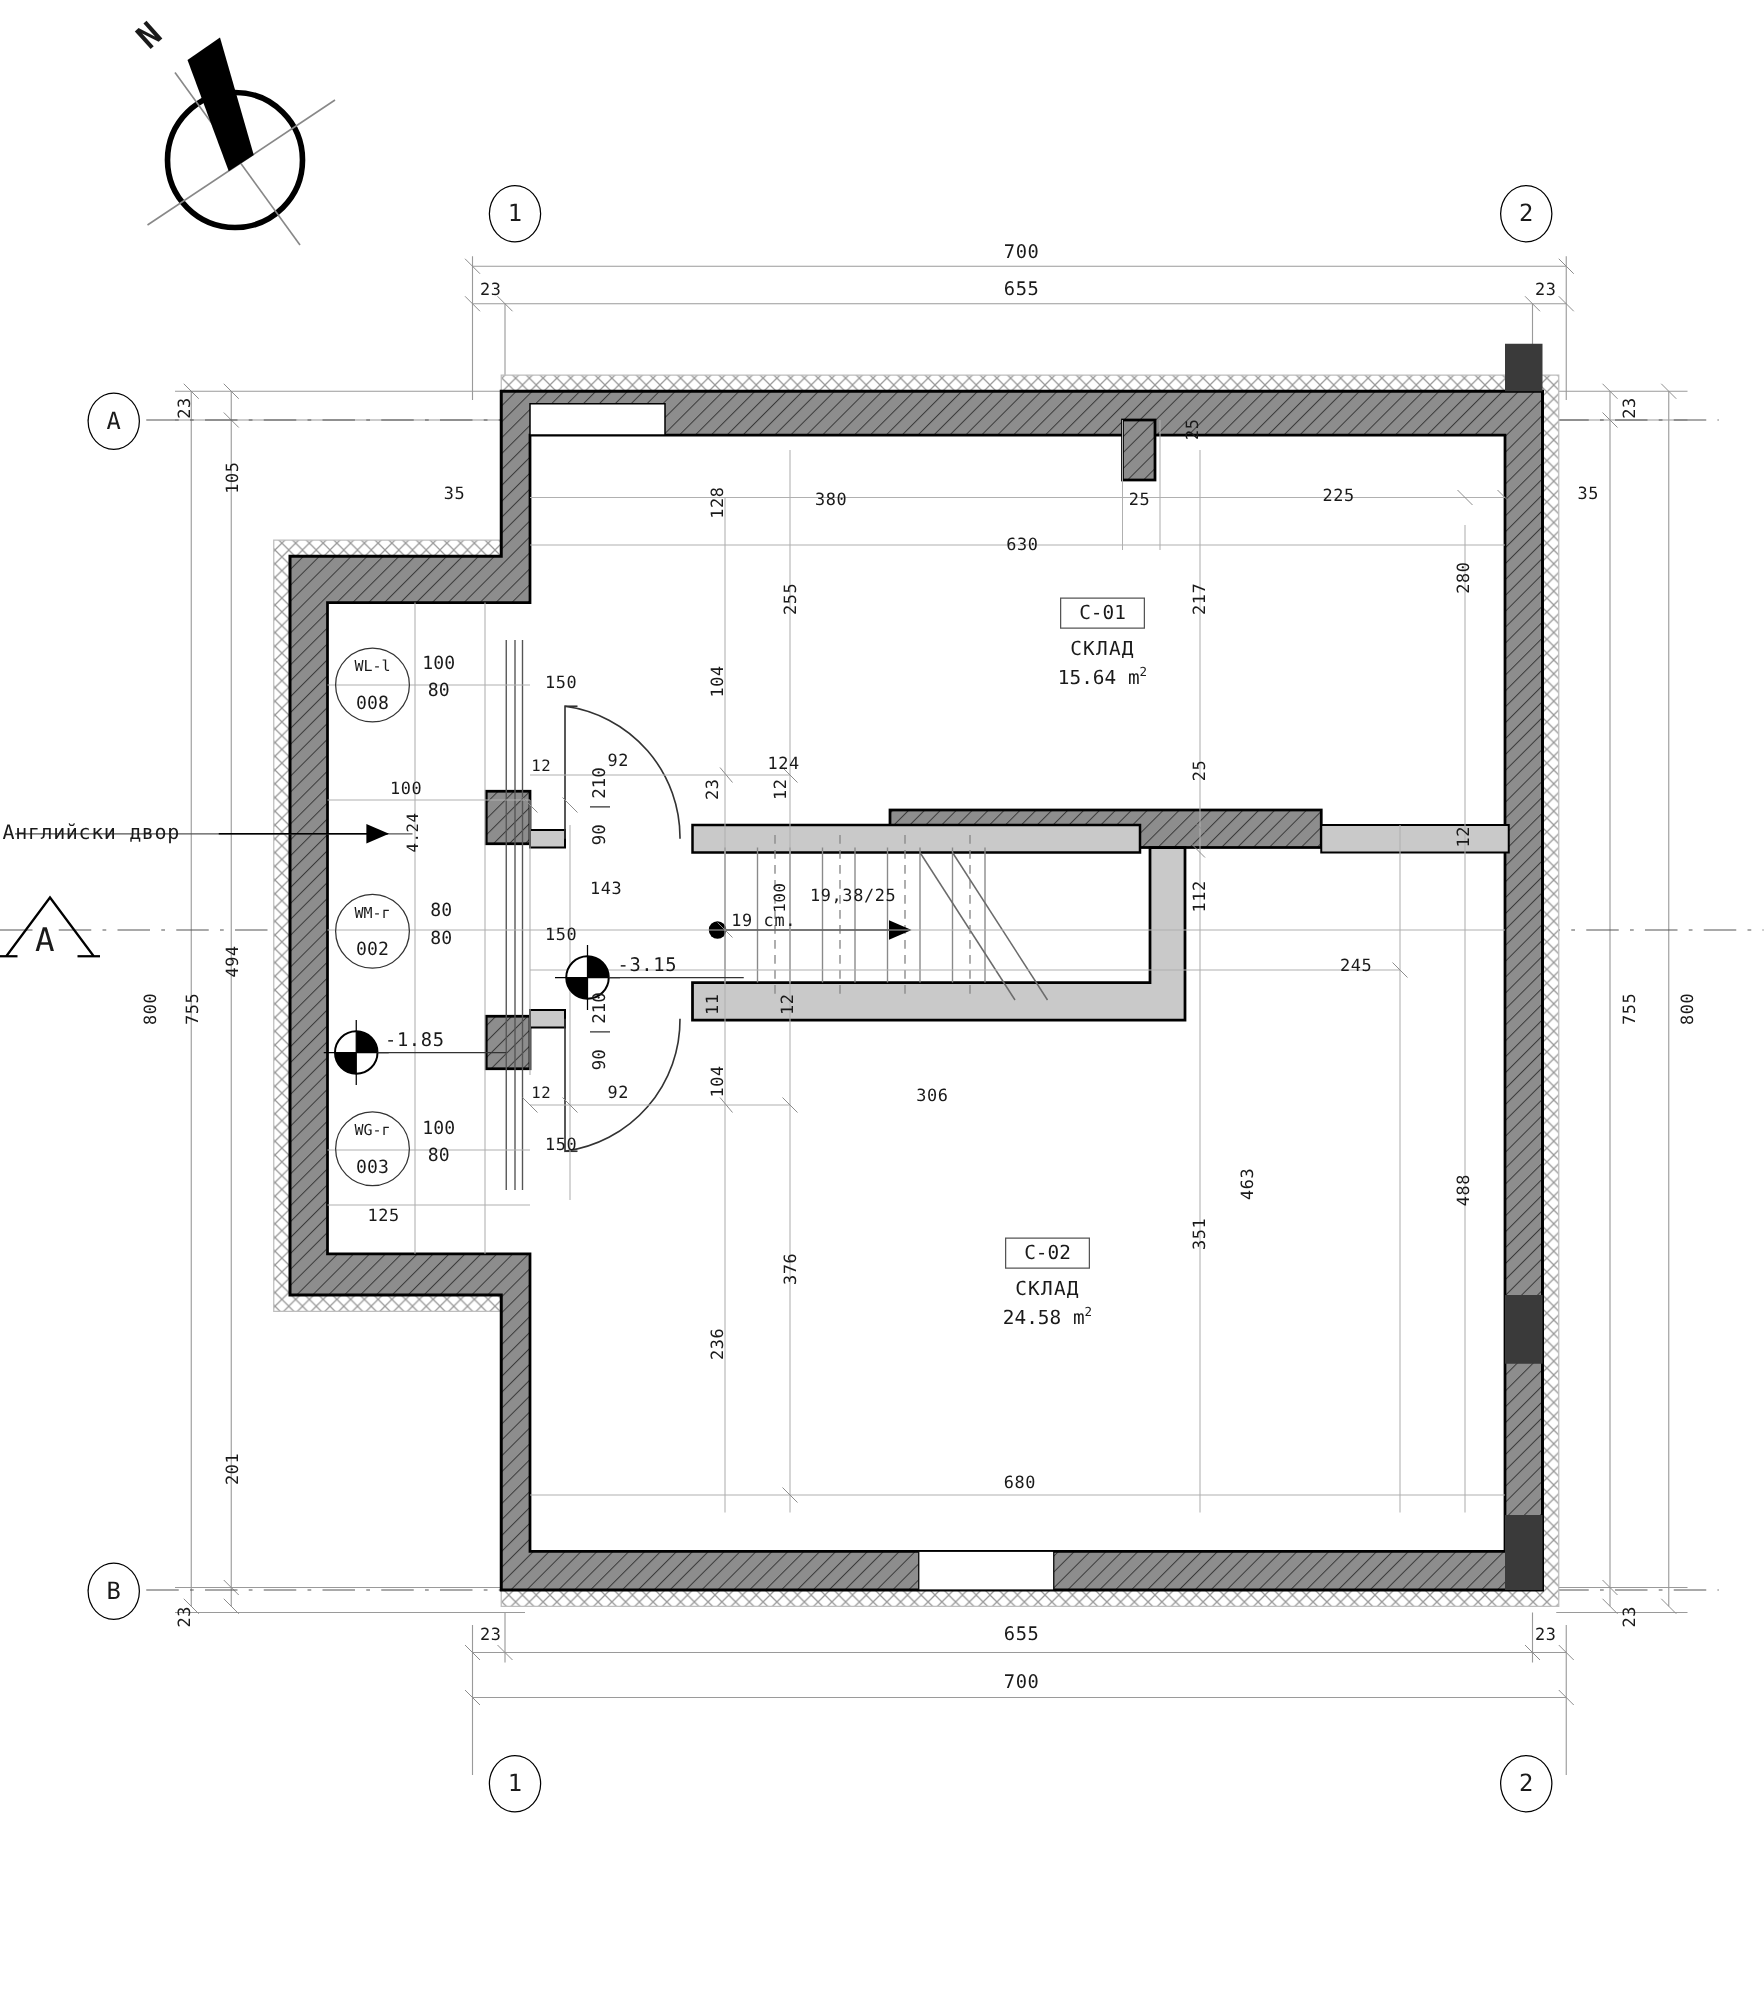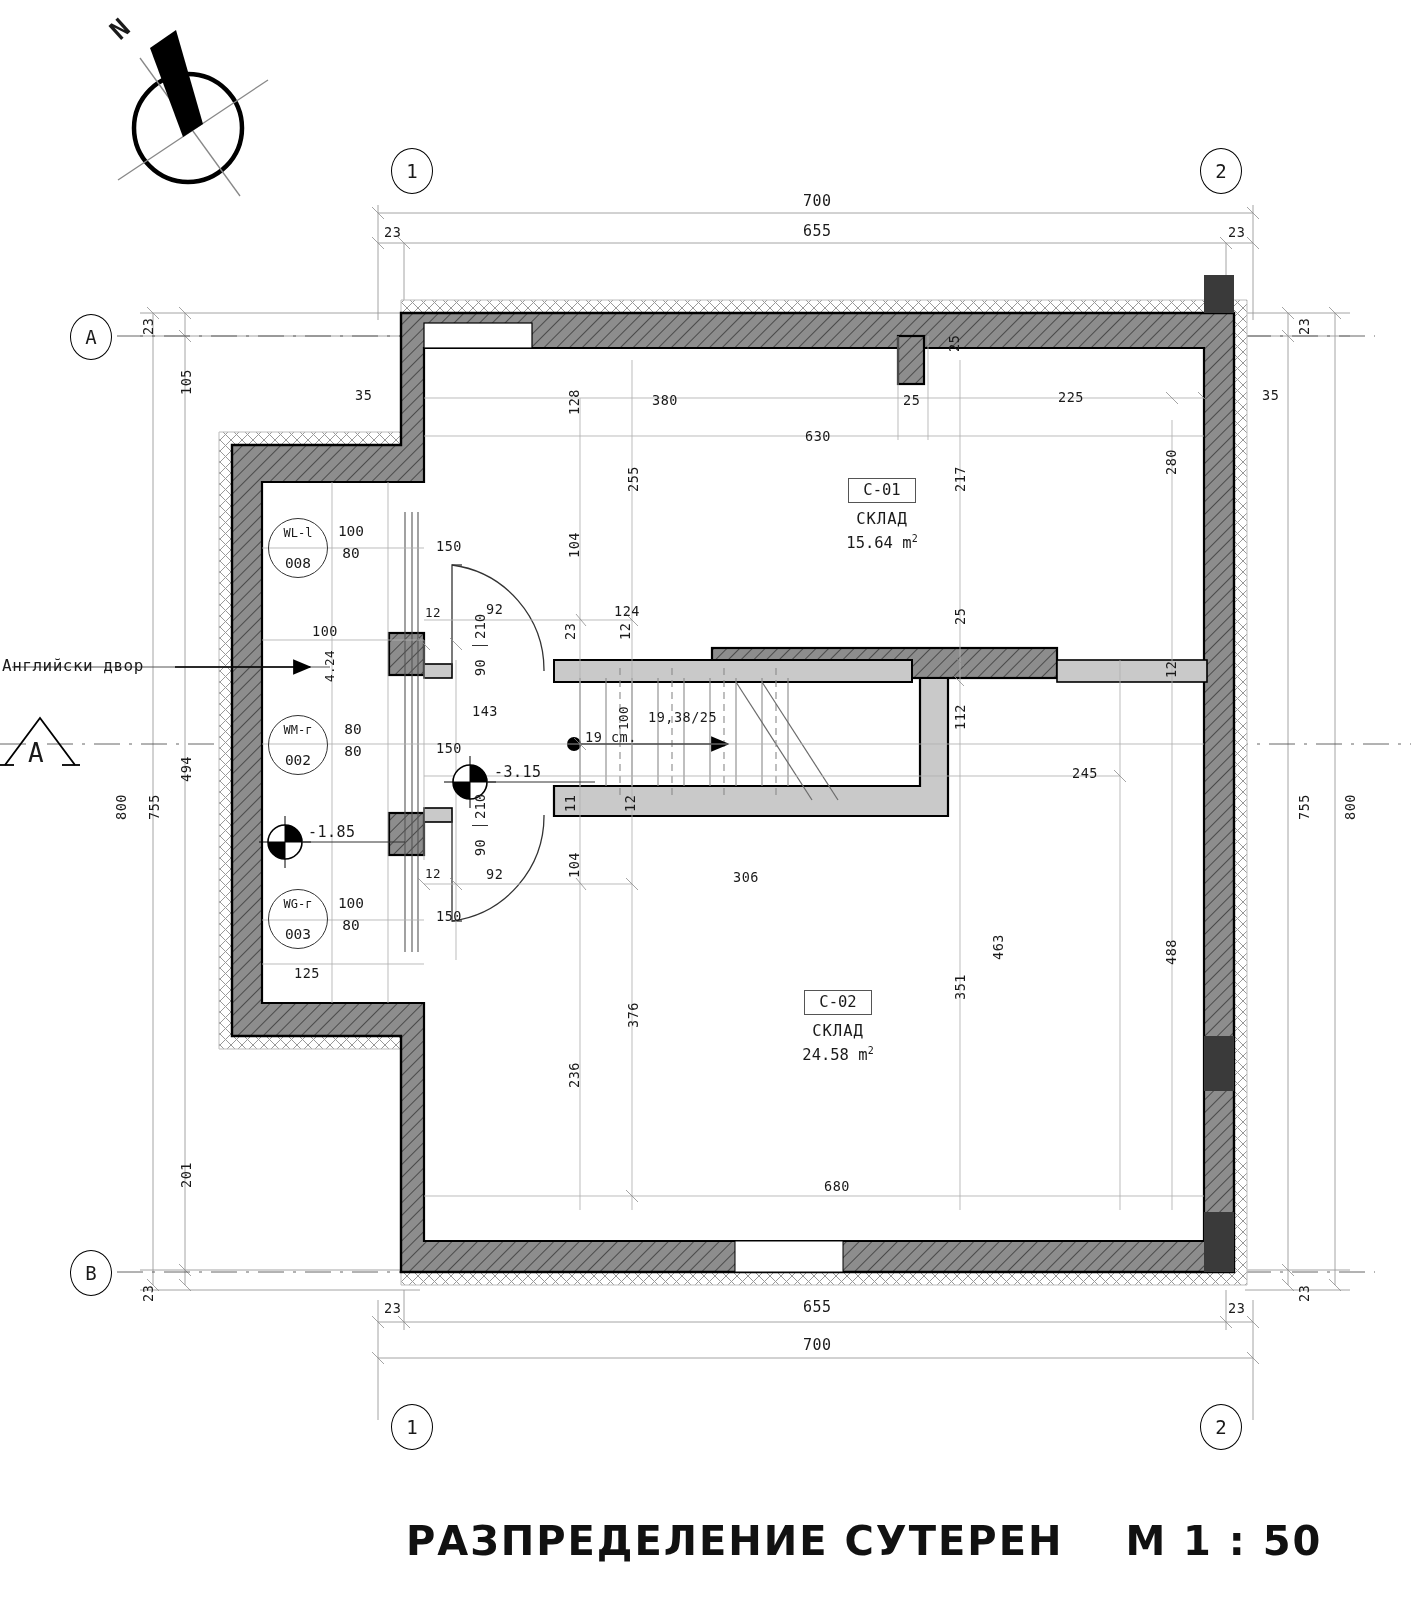--- a/index.html
+++ b/index.html
@@ -305,21 +305,21 @@
 <div class="lbl sm vert" style="left:990px;top:960px;">463</div>
 <div class="lbl sm vert" style="left:952px;top:1000px;">351</div>
 <div class="lbl sm" style="left:733px;top:869px;">306</div>
 <div class="lbl sm vert" style="left:625px;top:1028px;">376</div>
 <div class="lbl sm vert" style="left:566px;top:1088px;">236</div>
 <div class="lbl sm vert" style="left:566px;top:878px;">104</div>
 <div class="lbl sm" style="left:486px;top:866px;">92</div>
 <div class="lbl xs" style="left:425px;top:866px;">12</div>
 <div class="lbl sm vert" style="left:562px;top:812px;">11</div>
 <div class="lbl sm vert" style="left:622px;top:812px;">12</div>
-<div class="lbl sm" style="left:824px;top:1178px;text-align:right;">680</div>
+<div class="lbl sm" style="left:803px;top:1178px;text-align:right;">680</div>
 <div class="lbl sm" style="left:294px;top:965px;">125</div>
 <div class="lbl sm" style="left:312px;top:623px;">100</div>
 <div class="lbl sm" style="left:436px;top:538px;">150</div>
 <div class="lbl sm" style="left:436px;top:740px;">150</div>
 <div class="lbl sm" style="left:436px;top:908px;">150</div>
 <div class="lbl sm" style="left:472px;top:703px;">143</div>
 <div class="lbl xs vert" style="left:322px;top:682px;">4.24</div>
 
 <div class="roomtag" style="left:802px;top:478px;width:160px;">
   <span class="code">C-01</span>
@@ -373,18 +373,14 @@
 <div class="lbl" style="left:308px;top:823px;">-1.85</div>
 
 <div class="lbl sm" style="left:585px;top:729px;">19 cm.</div>
 <div class="lbl sm" style="left:648px;top:709px;">19,38/25</div>
 <div class="lbl xs vert" style="left:616px;top:730px;">100</div>
 
 <div class="lbl" style="left:2px;top:656px;font-size:16px;">Английски двор</div>
 <div class="secA" style="left:28px;top:738px;">A</div>
 <div class="north" style="left:112px;top:14px;transform:rotate(-42deg);"><span>N</span></div>
 
-<div class="title" style="left:406px;top:1518px;">
-  <span>РАЗПРЕДЕЛЕНИЕ СУТЕРЕН</span>
-  <span style="margin-left:46px;">М 1 : 50</span>
-</div>
 
 </div>
 
 </body></html>

